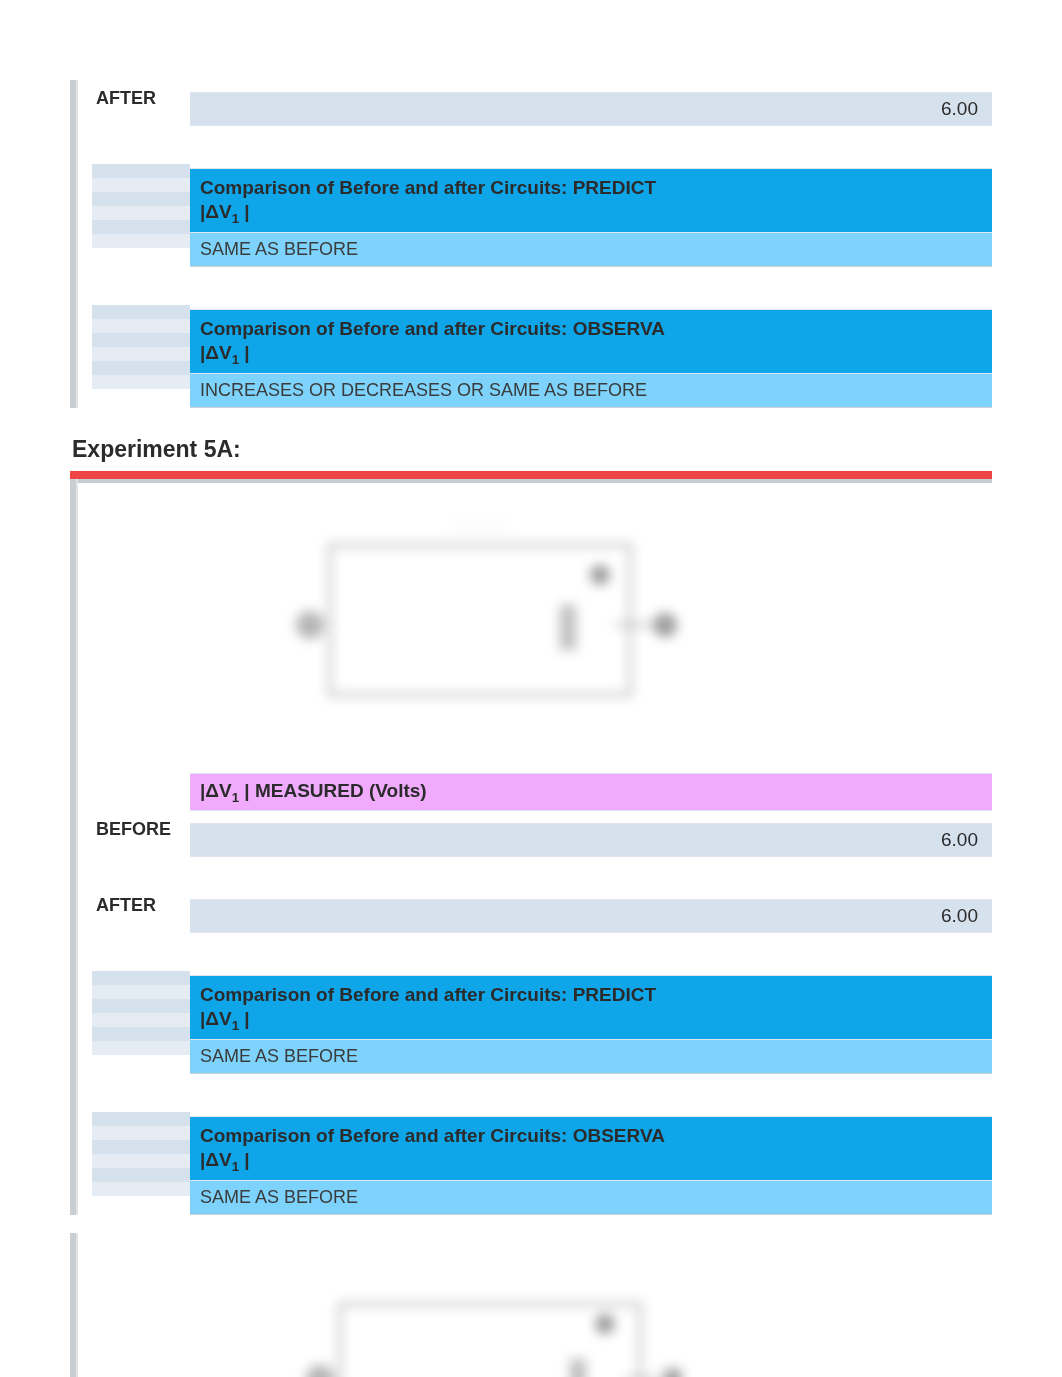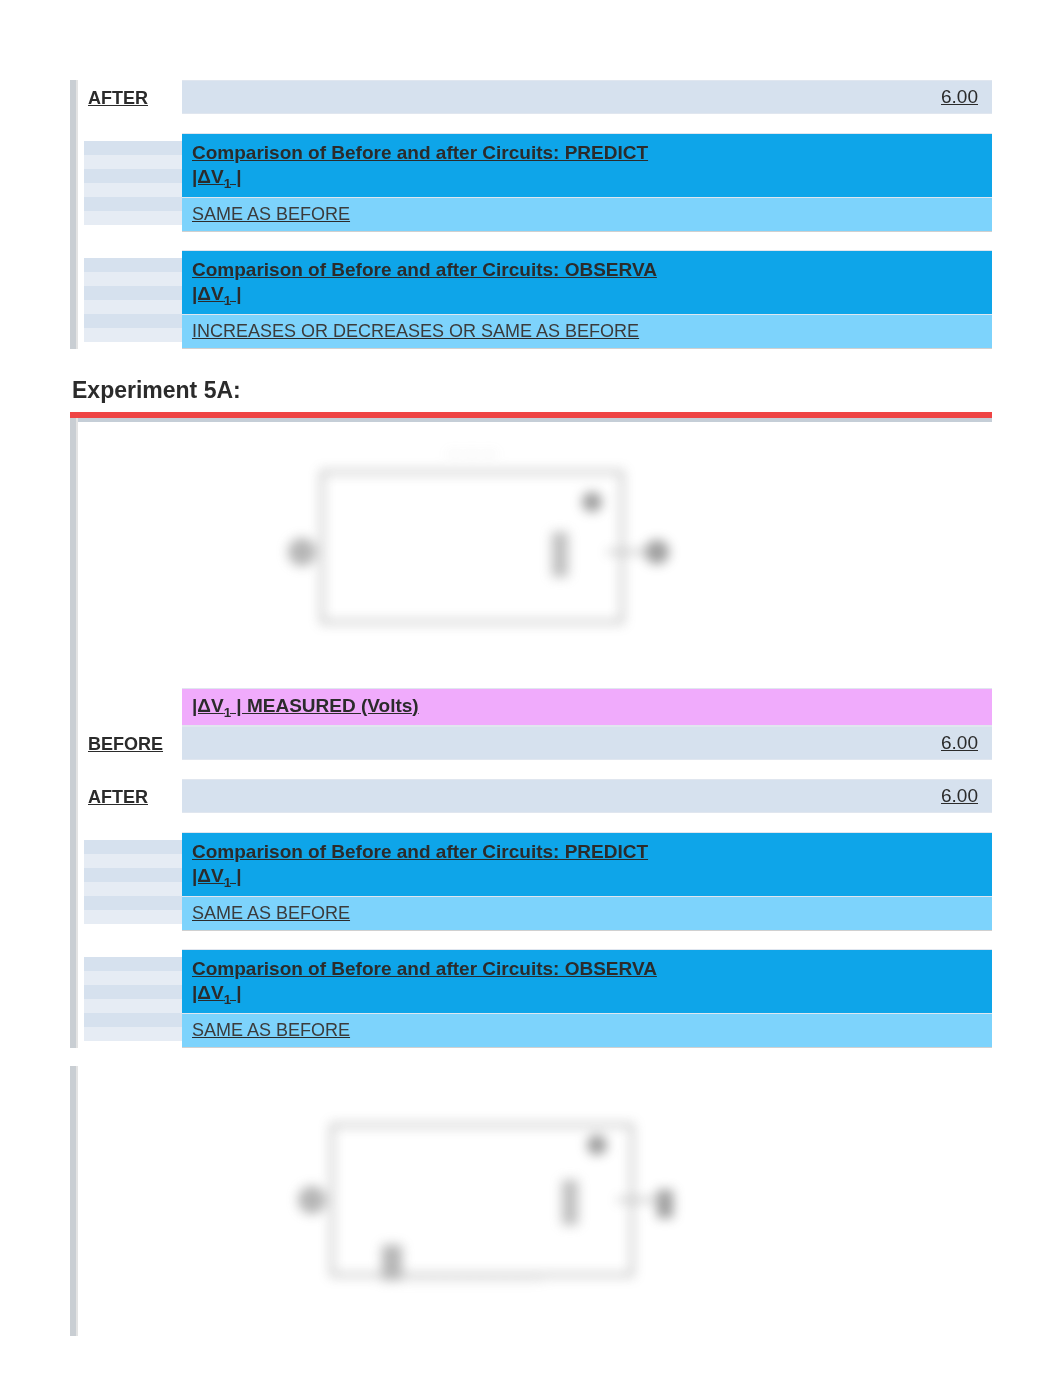--- a/index.html
+++ b/index.html
@@ -9,40 +9,40 @@
     font-family: "Segoe UI", Arial, sans-serif;
     background: #ffffff;
     width: 1062px;
     color: #2b2b2b;
   }
   .page {
     padding: 80px 70px 40px 70px;
   }
   .section {
     border-left: 6px solid #c9ced3;
-    padding-left: 8px;
+    padding-left: 16px;
     margin-bottom: 18px;
     box-shadow: inset 2px 0 0 #e3e3e3;
-    text-decoration: underline;
   }
   .grid {
     display: grid;
     grid-template-columns: 98px 1fr;
   }
   .leftcol {
     font-weight: 700;
     font-size: 18px;
     padding: 8px 6px 6px 4px;
     color: #2b2b2b;
   }
   .leftcol.top {
     align-self: start;
   }
   .rightcol {
     padding: 0;
+    margin-top: 12px;
   }
   .blue-row {
     background: #d6e1ee;
     border-top: 1px solid #e0e6ef;
     border-bottom: 1px solid #e0e6ef;
     min-height: 30px;
   }
   .value-row {
     background: #d6e1ee;
     display:flex;
@@ -71,21 +71,21 @@
     background: #7dd3fc;
   }
   .spacer-row {
     height: 18px;
     background: #ffffff;
   }
   .exp-title {
     font-weight: 700;
     font-size: 23px;
     padding: 10px 2px 8px 2px;
-    border-bottom: 6px solid #ef4444;
+    border-bottom: 8px solid #ef4444;
     box-shadow: 0 4px 0 #c5ced7;
     margin-top: 6px;
   }
   .imgbox {
     height: 250px;
     position: relative;
     margin: 14px 0 6px 0;
   }
   .circuit {
     position:absolute;

